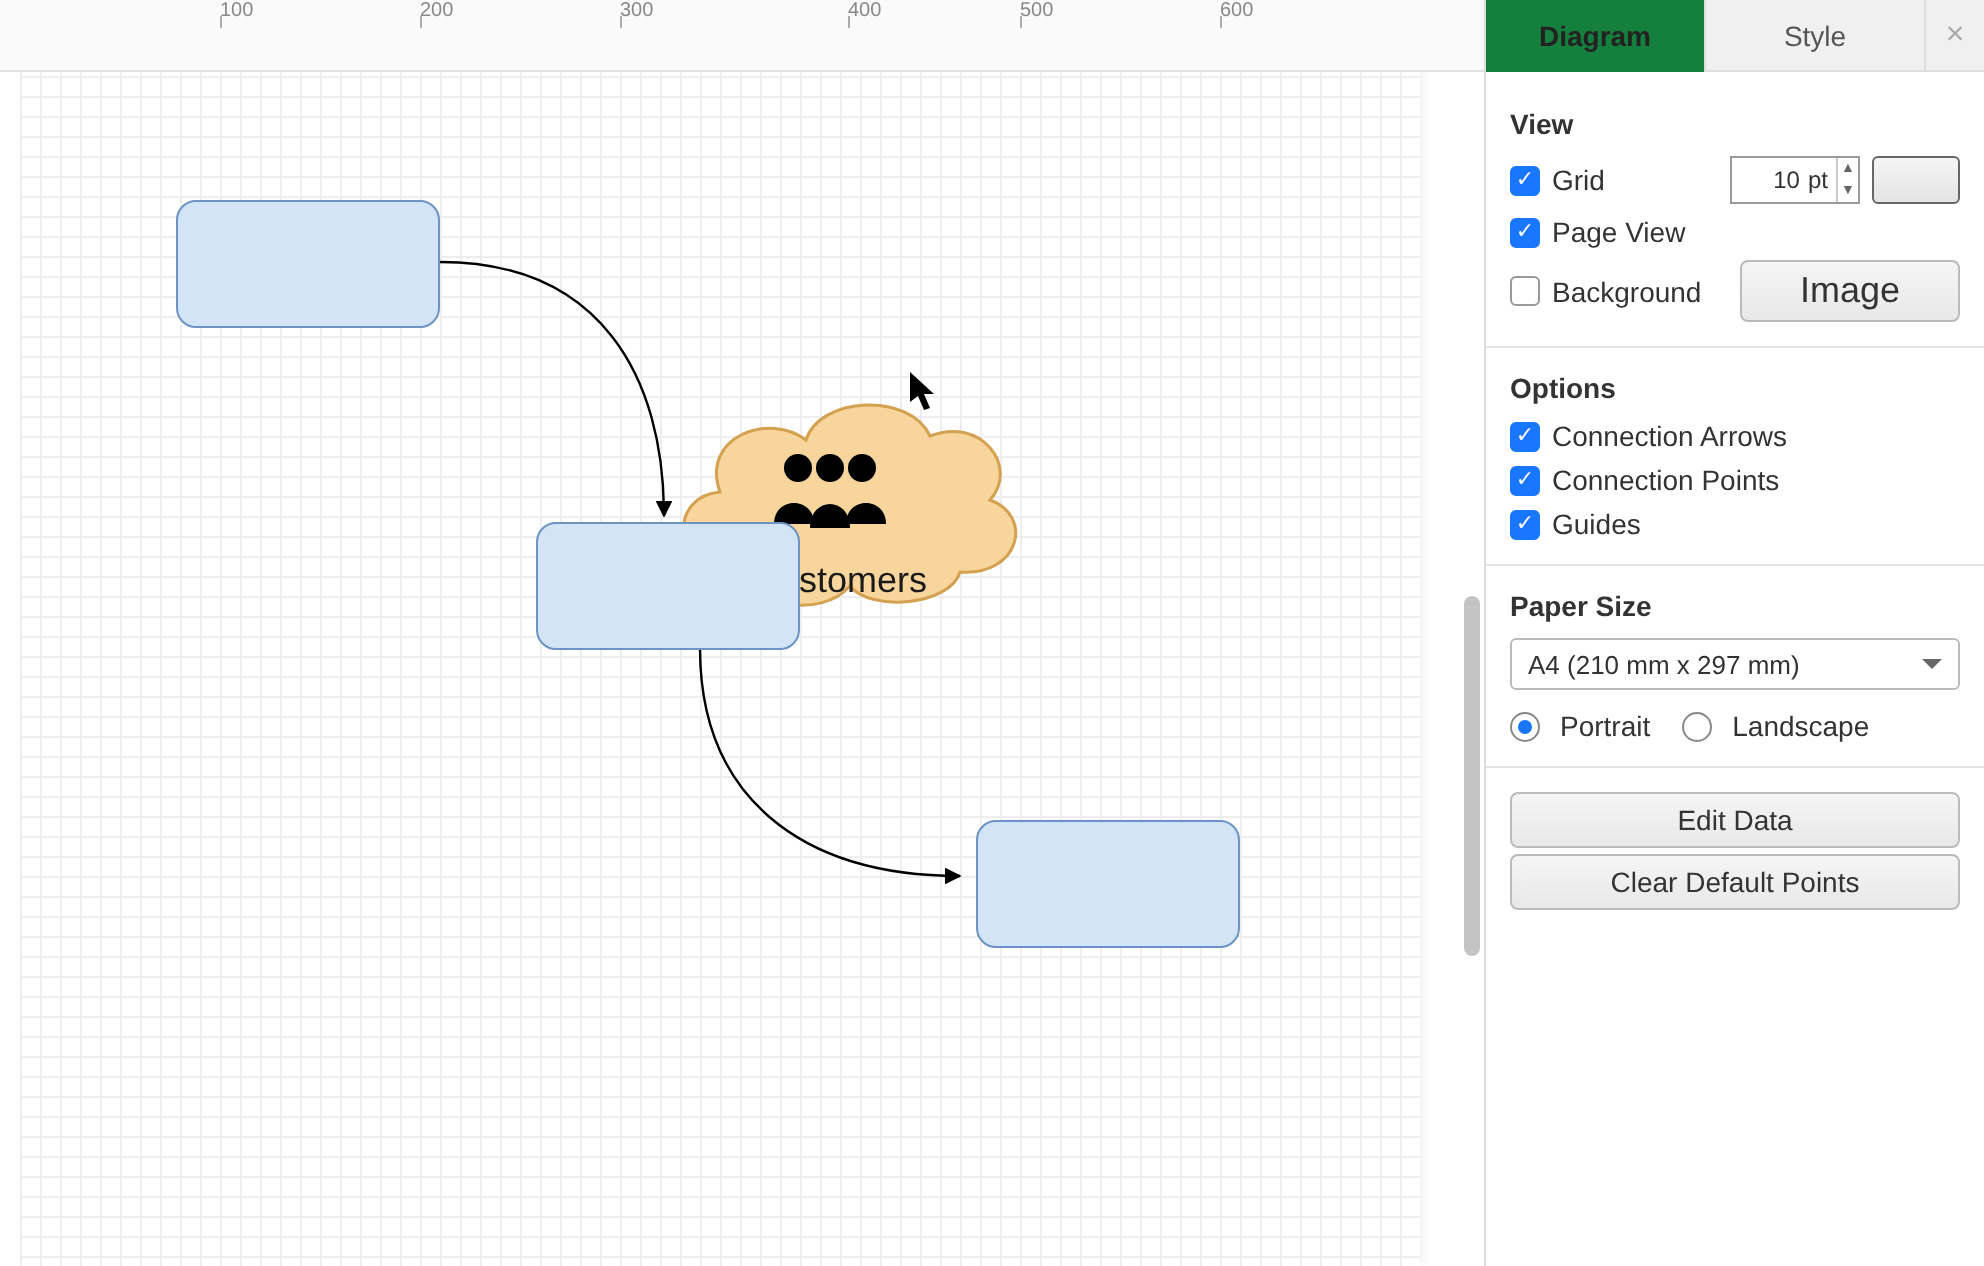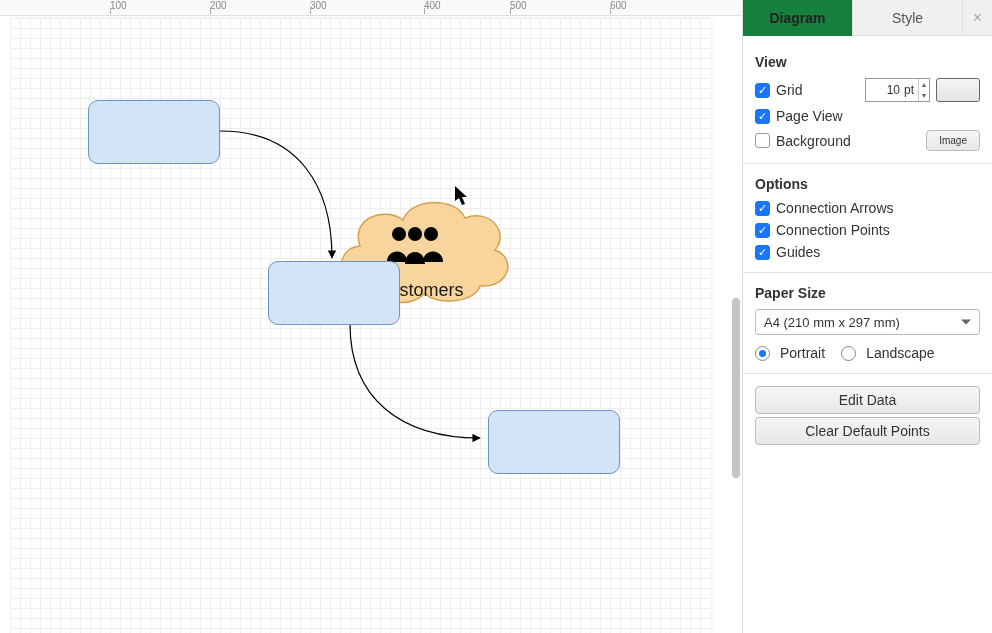--- a/index.html
+++ b/index.html
@@ -2,21 +2,21 @@
 <html><head>
 <meta charset="utf-8">
 <style>
 * { box-sizing: border-box; margin: 0; padding: 0; }
 body { font-family: -apple-system, BlinkMacSystemFont, "Segoe UI", Helvetica, Arial, sans-serif; font-size: 13px; color: #333; overflow: hidden; }
 
 .app { display: flex; width: 992px; height: 633px; background: #fff; }
 
 
 .canvas-wrap { position: relative; flex: 1; overflow: hidden; }
-.ruler-h { position: absolute; top: 0; left: 0; right: 0; height: 16px; background: #fafafa; border-bottom: 1px solid #e0e0e0; z-index: 5; }
+.ruler-h { position: absolute; top: 0; left: 0; right: 0; height: 36px; background: #fafafa; border-bottom: 1px solid #e0e0e0; z-index: 5; }
 .ruler-h .tick { position: absolute; top: 0; font-size: 10px; color: #888; }
 .ruler-h .tick::before { content: ""; position: absolute; bottom: -3px; left: 0; width: 1px; height: 6px; background: #aaa; }
 .canvas { position: absolute; top: 18px; left: 0; right: 0; bottom: 0; }
 .page-bg { position: absolute; top: 0; left: 10px; width: 700px; height: 100%; background: #fff; box-shadow: 2px 0 4px rgba(0,0,0,0.05); }
 .grid { position: absolute; inset: 0; background-image:
   linear-gradient(to right, #eee 1px, transparent 1px),
   linear-gradient(to bottom, #eee 1px, transparent 1px),
   linear-gradient(to right, #ddd 1px, transparent 1px),
   linear-gradient(to bottom, #ddd 1px, transparent 1px);
   background-size: 10px 10px, 10px 10px, 100px 100px, 100px 100px;
@@ -47,21 +47,21 @@
 .cb.checked { background: #1976ff; border-color: #1976ff; }
 .cb.checked::after { content: "✓"; color: #fff; font-size: 11px; line-height: 1; }
 .label { font-size: 14px; color: #333; }
 .spacer { flex: 1; }
 .num-input { display: flex; align-items: center; border: 1px solid #999; height: 24px; background: #fff; }
 .num-input .val { width: 38px; text-align: right; padding: 0 4px; font-size: 12px; }
 .num-input .unit { font-size: 12px; padding-right: 4px; }
 .num-input .steppers { display: flex; flex-direction: column; border-left: 1px solid #ccc; }
 .num-input .step { width: 10px; height: 11px; display: flex; align-items: center; justify-content: center; font-size: 7px; color: #666; cursor: pointer; }
 .colorbtn { width: 44px; height: 24px; border: 1px solid #666; border-radius: 3px; background: linear-gradient(#f5f5f5, #e4e4e4); cursor: pointer; }
-.btn-small { padding: 4px 12px; border: 1px solid #bbb; border-radius: 4px; background: linear-gradient(#f5f5f5, #e8e8e8); font-size: 10px; cursor: pointer; }
+.btn-small { padding: 4px 29px; border: 1px solid #bbb; border-radius: 4px; background: linear-gradient(#f5f5f5, #e8e8e8); font-size: 18px; cursor: pointer; }
 
 hr.sep { border: none; border-top: 1px solid #e4e4e4; margin: 12px -12px; }
 
 .select { width: 100%; border: 1px solid #bbb; border-radius: 3px; background: #fff; height: 26px; display: flex; align-items: center; padding: 0 8px; font-size: 13px; cursor: pointer; position: relative; }
 .select::after { content: ""; position: absolute; right: 8px; top: 50%; width: 0; height: 0; border-left: 5px solid transparent; border-right: 5px solid transparent; border-top: 5px solid #666; transform: translateY(-50%); }
 
 .radio { width: 15px; height: 15px; border: 1px solid #888; border-radius: 50%; display: inline-flex; align-items: center; justify-content: center; background: #fff; flex-shrink: 0; cursor: pointer; }
 .radio.checked::after { content: ""; width: 7px; height: 7px; border-radius: 50%; background: #1976ff; }
 
 .wide-btn { width: 100%; padding: 5px 0; border: 1px solid #bbb; border-radius: 4px; background: linear-gradient(#f5f5f5, #e8e8e8); font-size: 14px; cursor: pointer; margin: 3px 0; text-align: center; }

